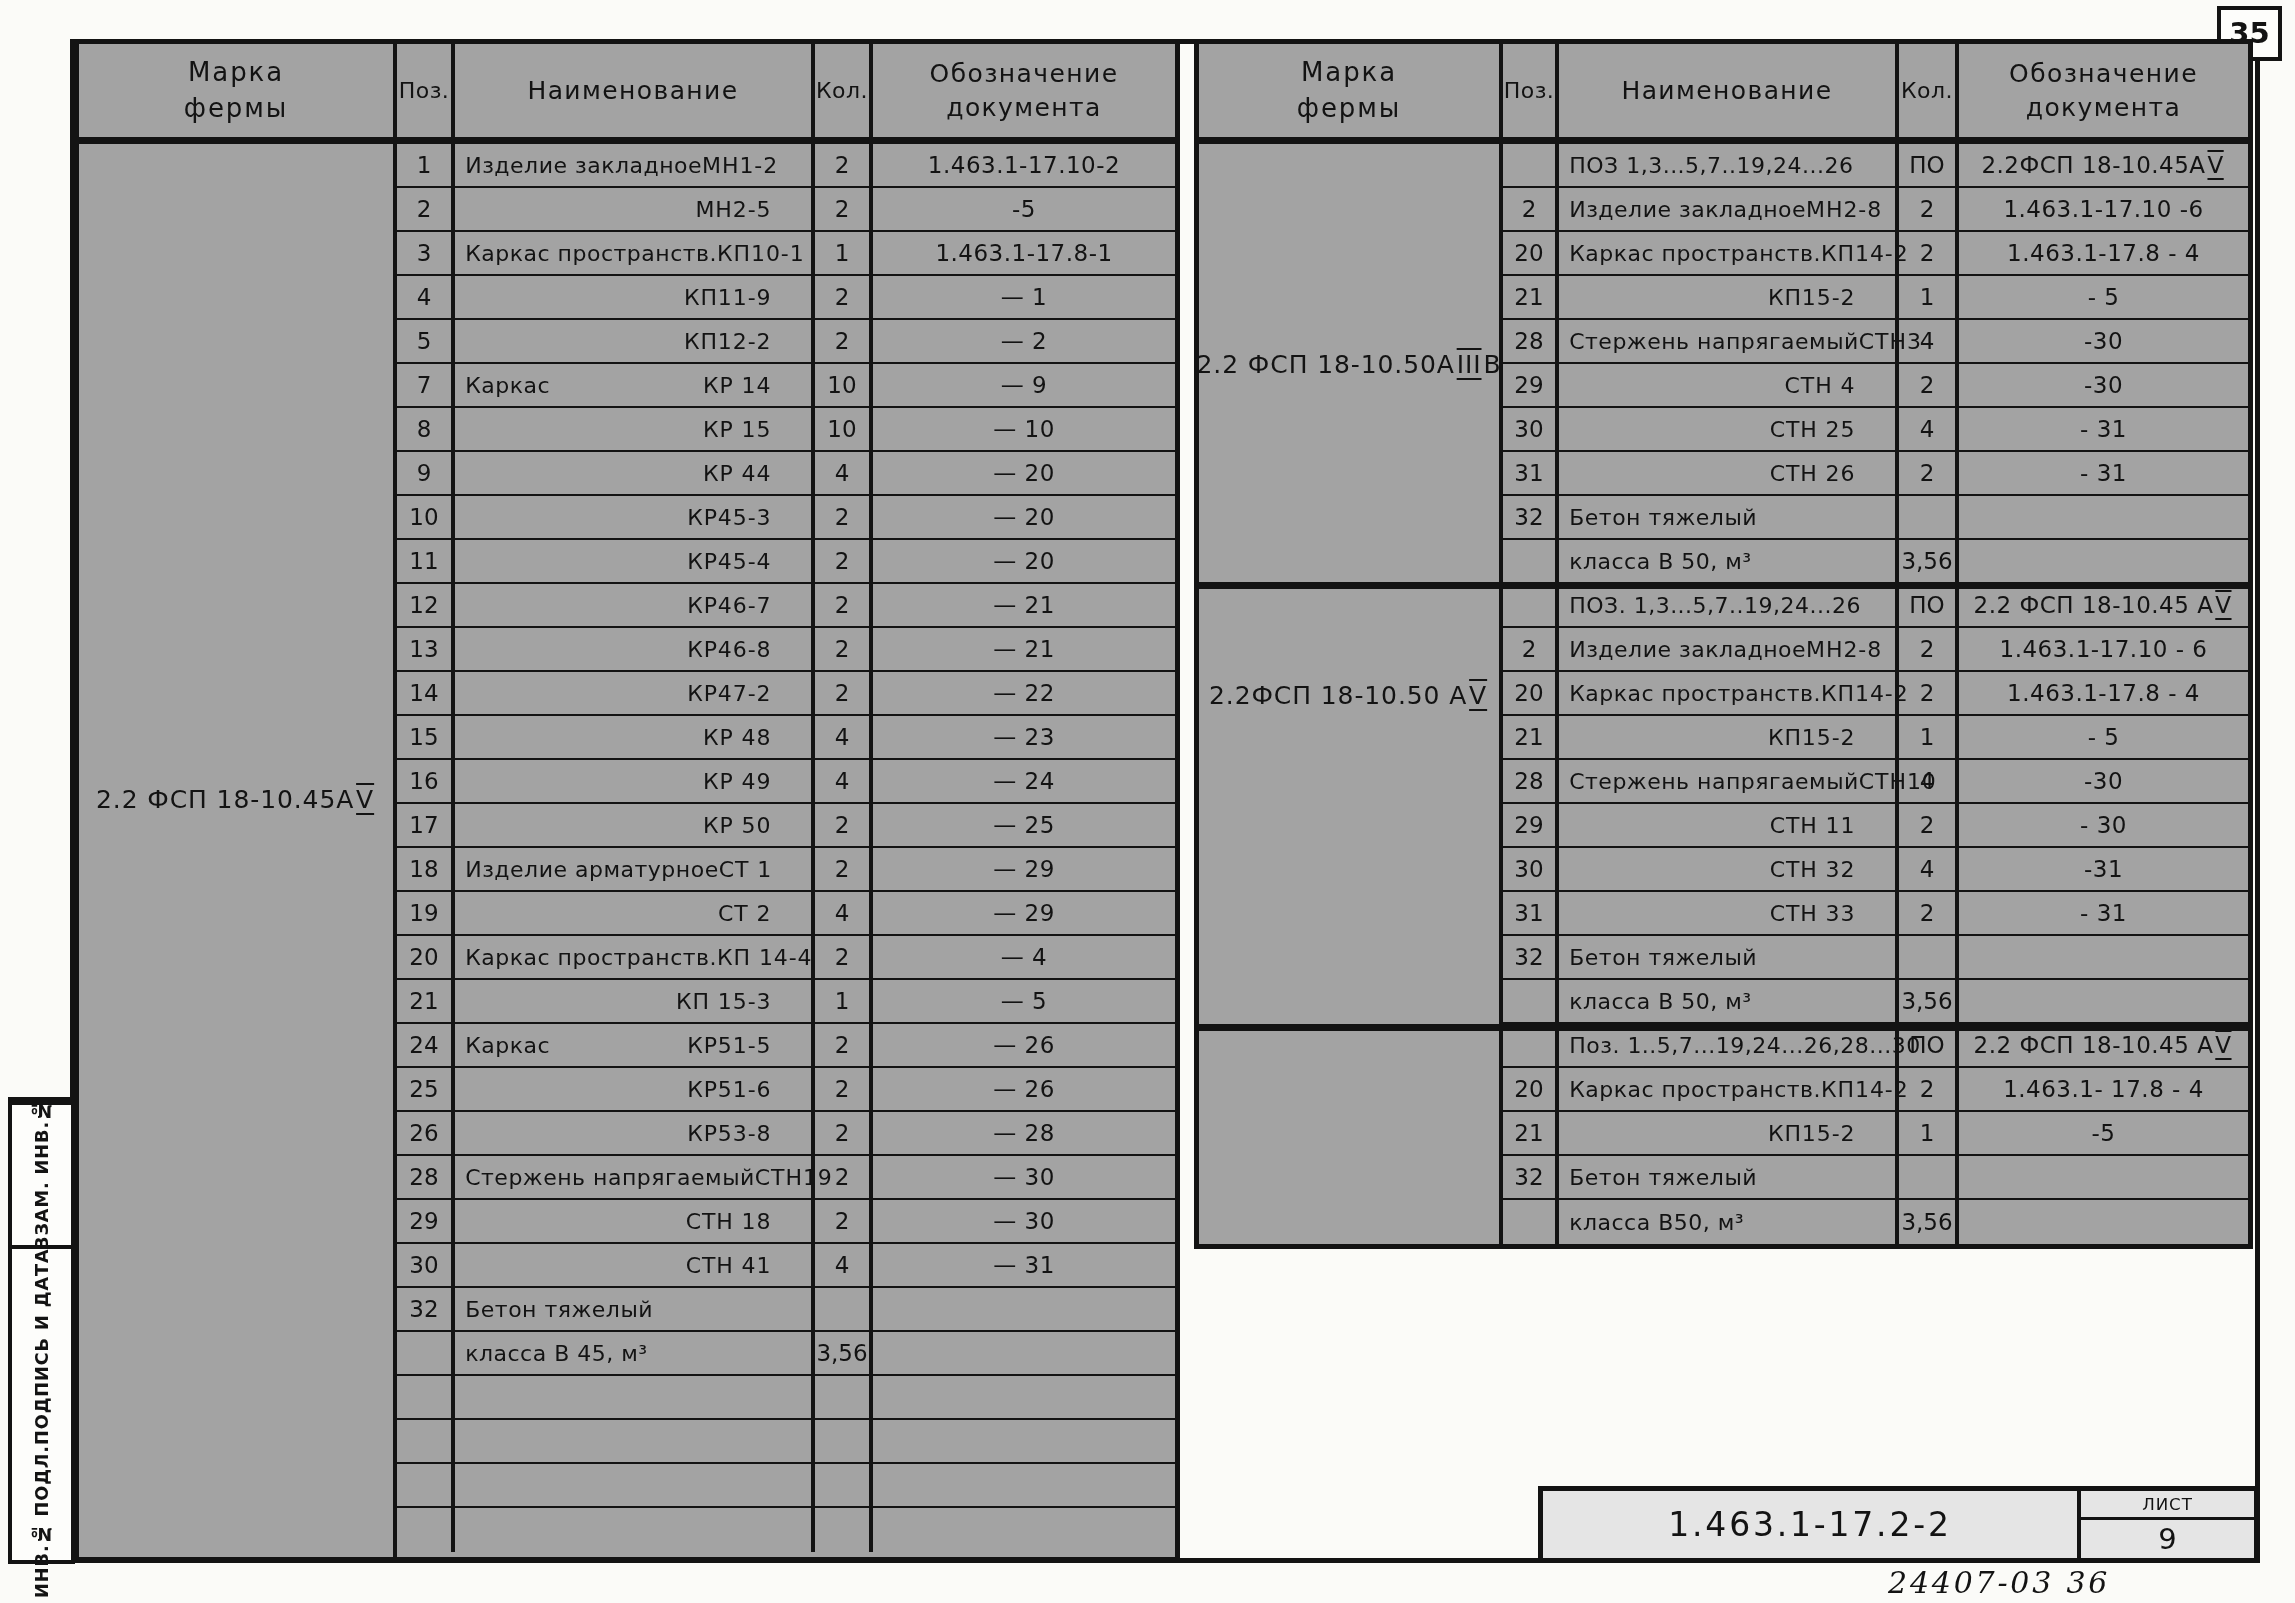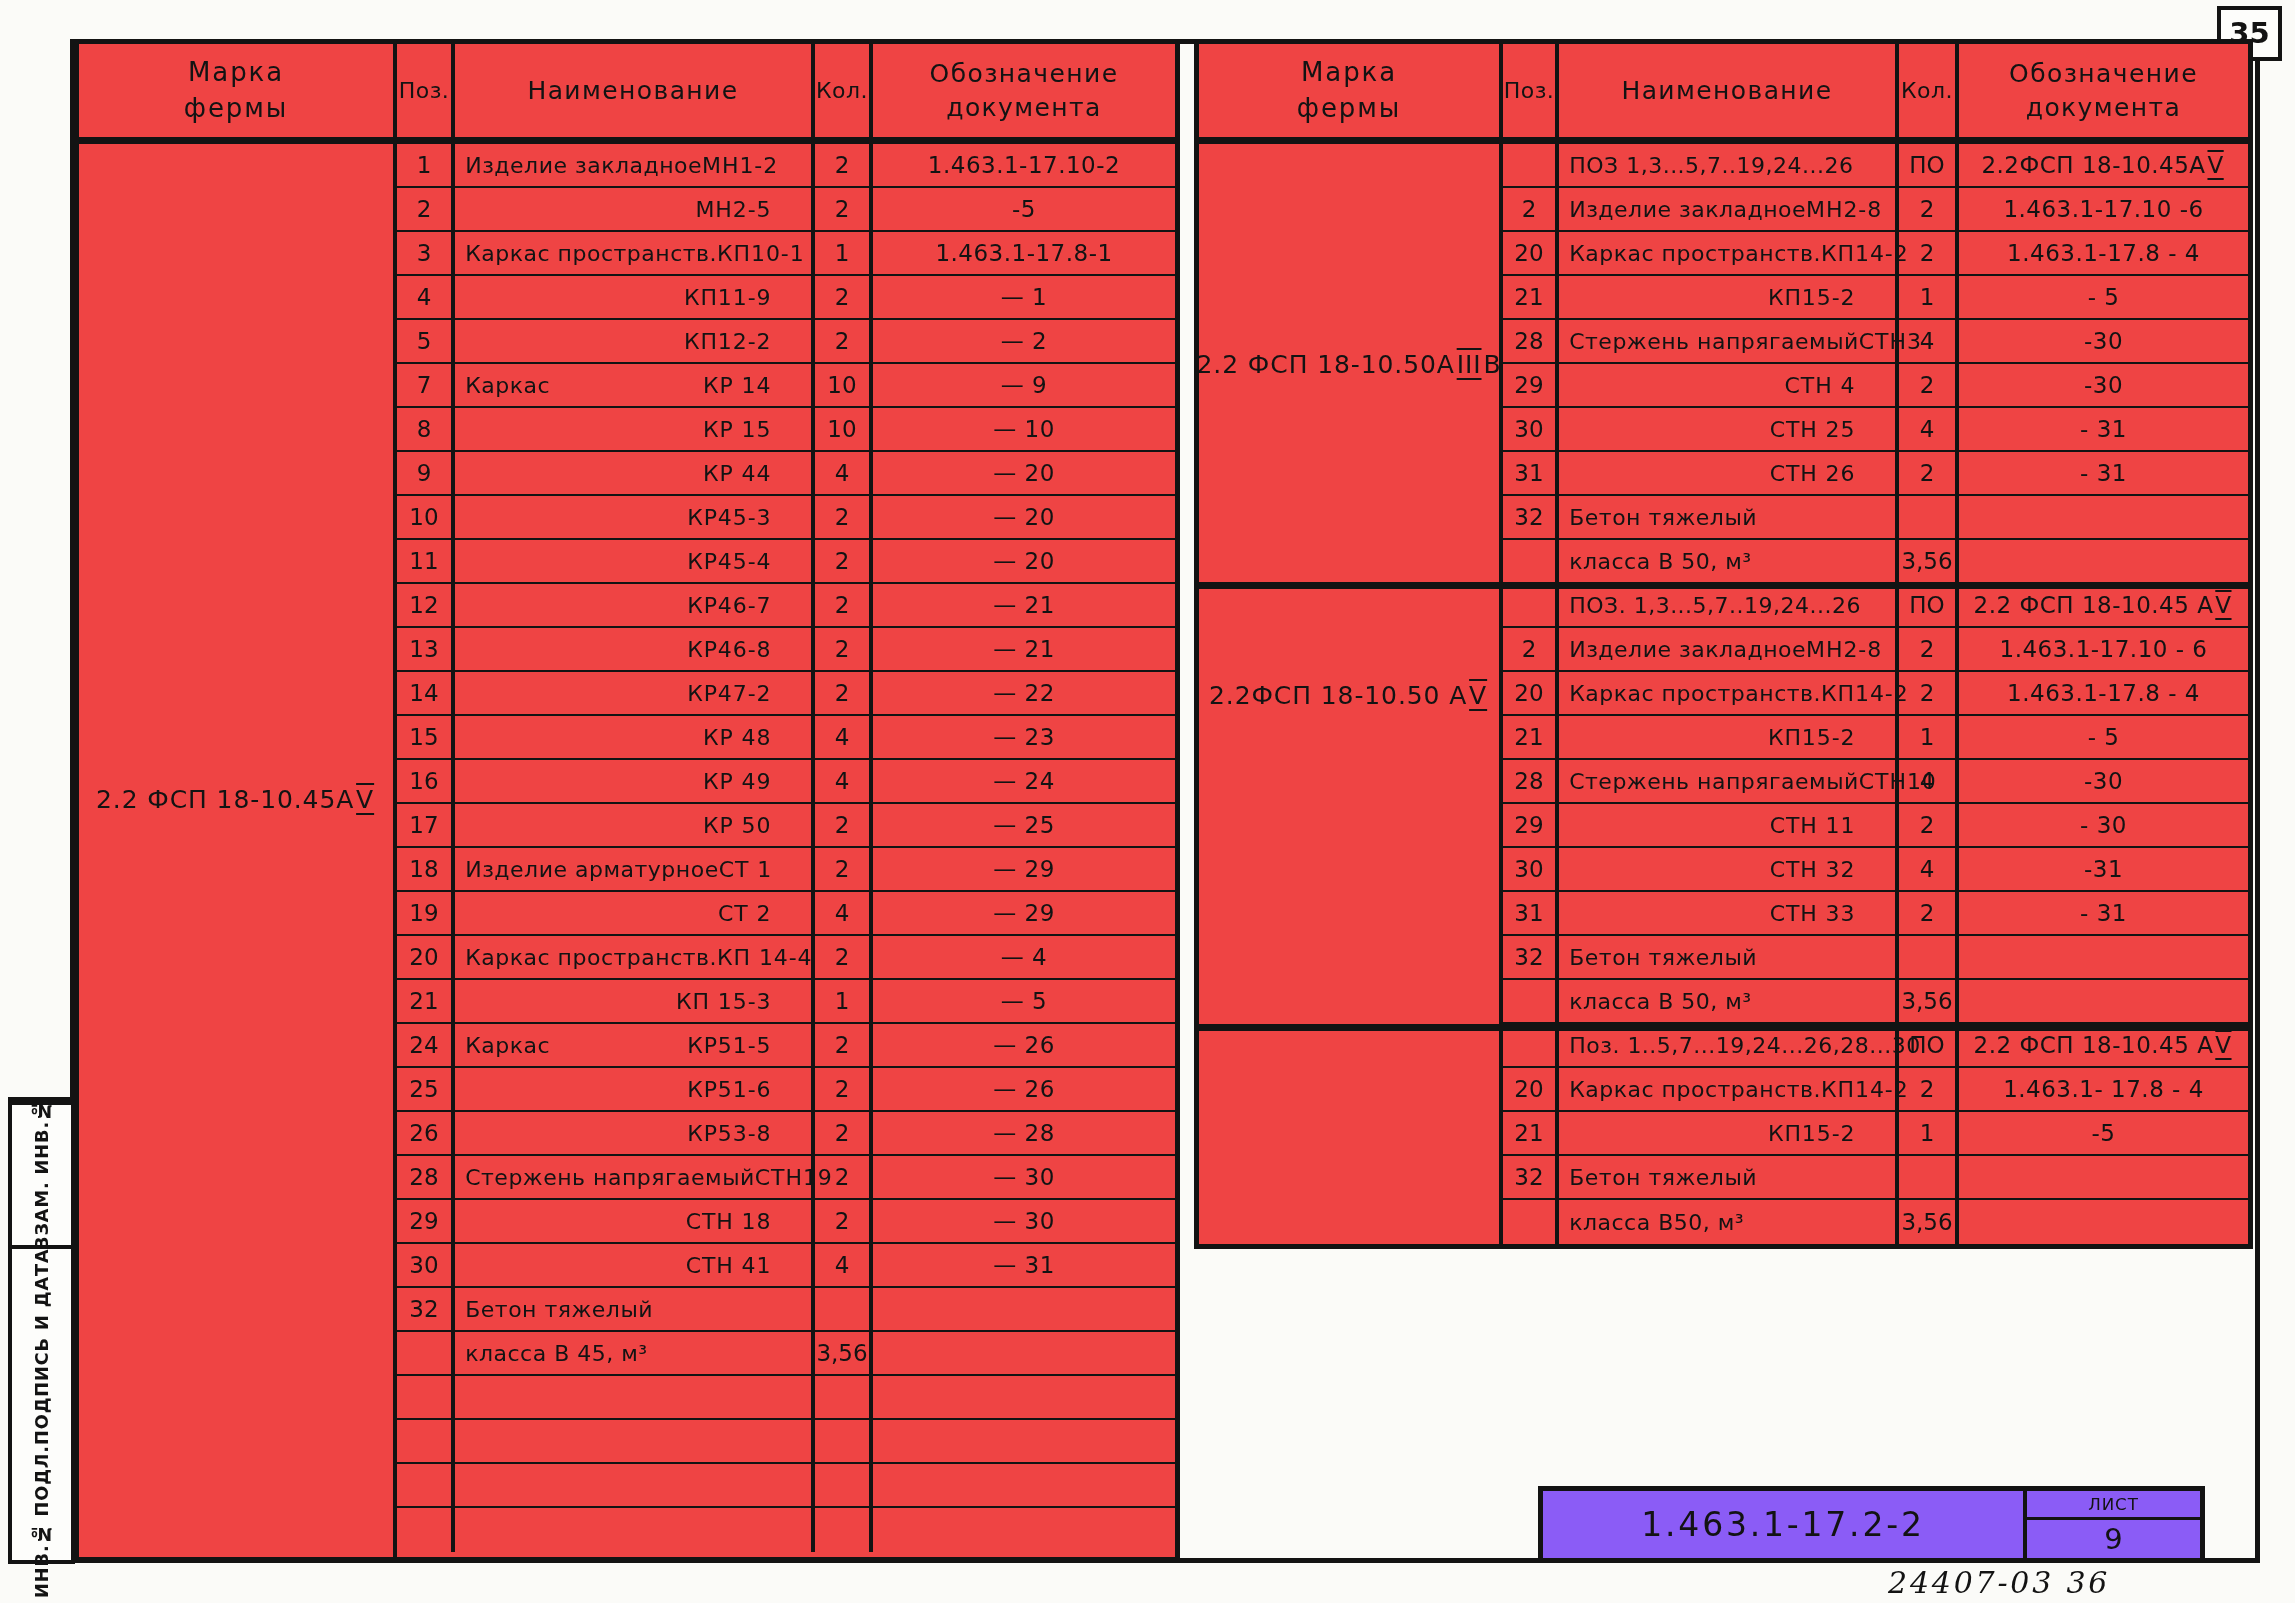--- a/index.html
+++ b/index.html
@@ -17,21 +17,21 @@
   
   #corner-box{
     position:absolute;left:2217px;top:5.6px;width:65px;height:55px;
     border:4.2px solid #131313;box-sizing:border-box;
     display:flex;align-items:center;justify-content:center;
     font-size:29px;font-weight:bold;background:#fdfdfb;
   }
   
   .drawing-table{
     position:absolute;display:inline-flex;align-items:stretch;
-    border:5.6px solid #131313;background:#ef4444;box-sizing:content-box;
+    border:5.6px solid #131313;background:#a3a3a3;box-sizing:content-box;
   }
   .drawing-table *{box-sizing:border-box;}
   .mark-col{width:var(--mark-w);border-right:4.2px solid #131313;display:flex;flex-direction:column;}
   .mark-header{
     height:100px;border-bottom:7px solid #131313;
     display:flex;flex-direction:column;align-items:center;justify-content:center;
     font-size:26px;letter-spacing:1.9px;line-height:1.35;
   }
   .mark-section{display:flex;align-items:center;justify-content:center;}
   .mark-label{font-size:25px;letter-spacing:0.9px;white-space:nowrap;}
@@ -78,22 +78,22 @@
     writing-mode:vertical-rl;transform:rotate(180deg);
     font-size:17.7px;font-weight:bold;letter-spacing:0.9px;white-space:nowrap;
   }
   .stamp-cell:last-child{border-bottom:none;}
   .stamp-c1{height:144px;border-top:none;}
   .stamp-c2{height:200px;}
   .stamp-c3{flex:1;}
   
   
   #title-block{
-    position:absolute;left:1538px;top:1486px;width:667px;height:77px;
-    border:5.1px solid #131313;box-sizing:border-box;background:#8b5cf6;
+    position:absolute;left:1538px;top:1486px;width:721px;height:77px;
+    border:5.1px solid #131313;box-sizing:border-box;background:#e5e5e5;
     display:flex;align-items:stretch;
   }
   #title-main{flex:1;display:flex;align-items:center;justify-content:center;font-size:33px;letter-spacing:2.8px;}
   #title-sheet{width:173px;border-left:4.6px solid #131313;display:flex;flex-direction:column;}
   #sheet-label{height:26px;border-bottom:3.7px solid #131313;display:flex;align-items:center;justify-content:center;font-size:16.7px;letter-spacing:0.9px;}
   #sheet-number{flex:1;display:flex;align-items:center;justify-content:center;font-size:29px;}
   
   #footer-note{
     position:absolute;left:1844px;top:1565px;
     font-family:"DejaVu Serif", serif;font-style:italic;

